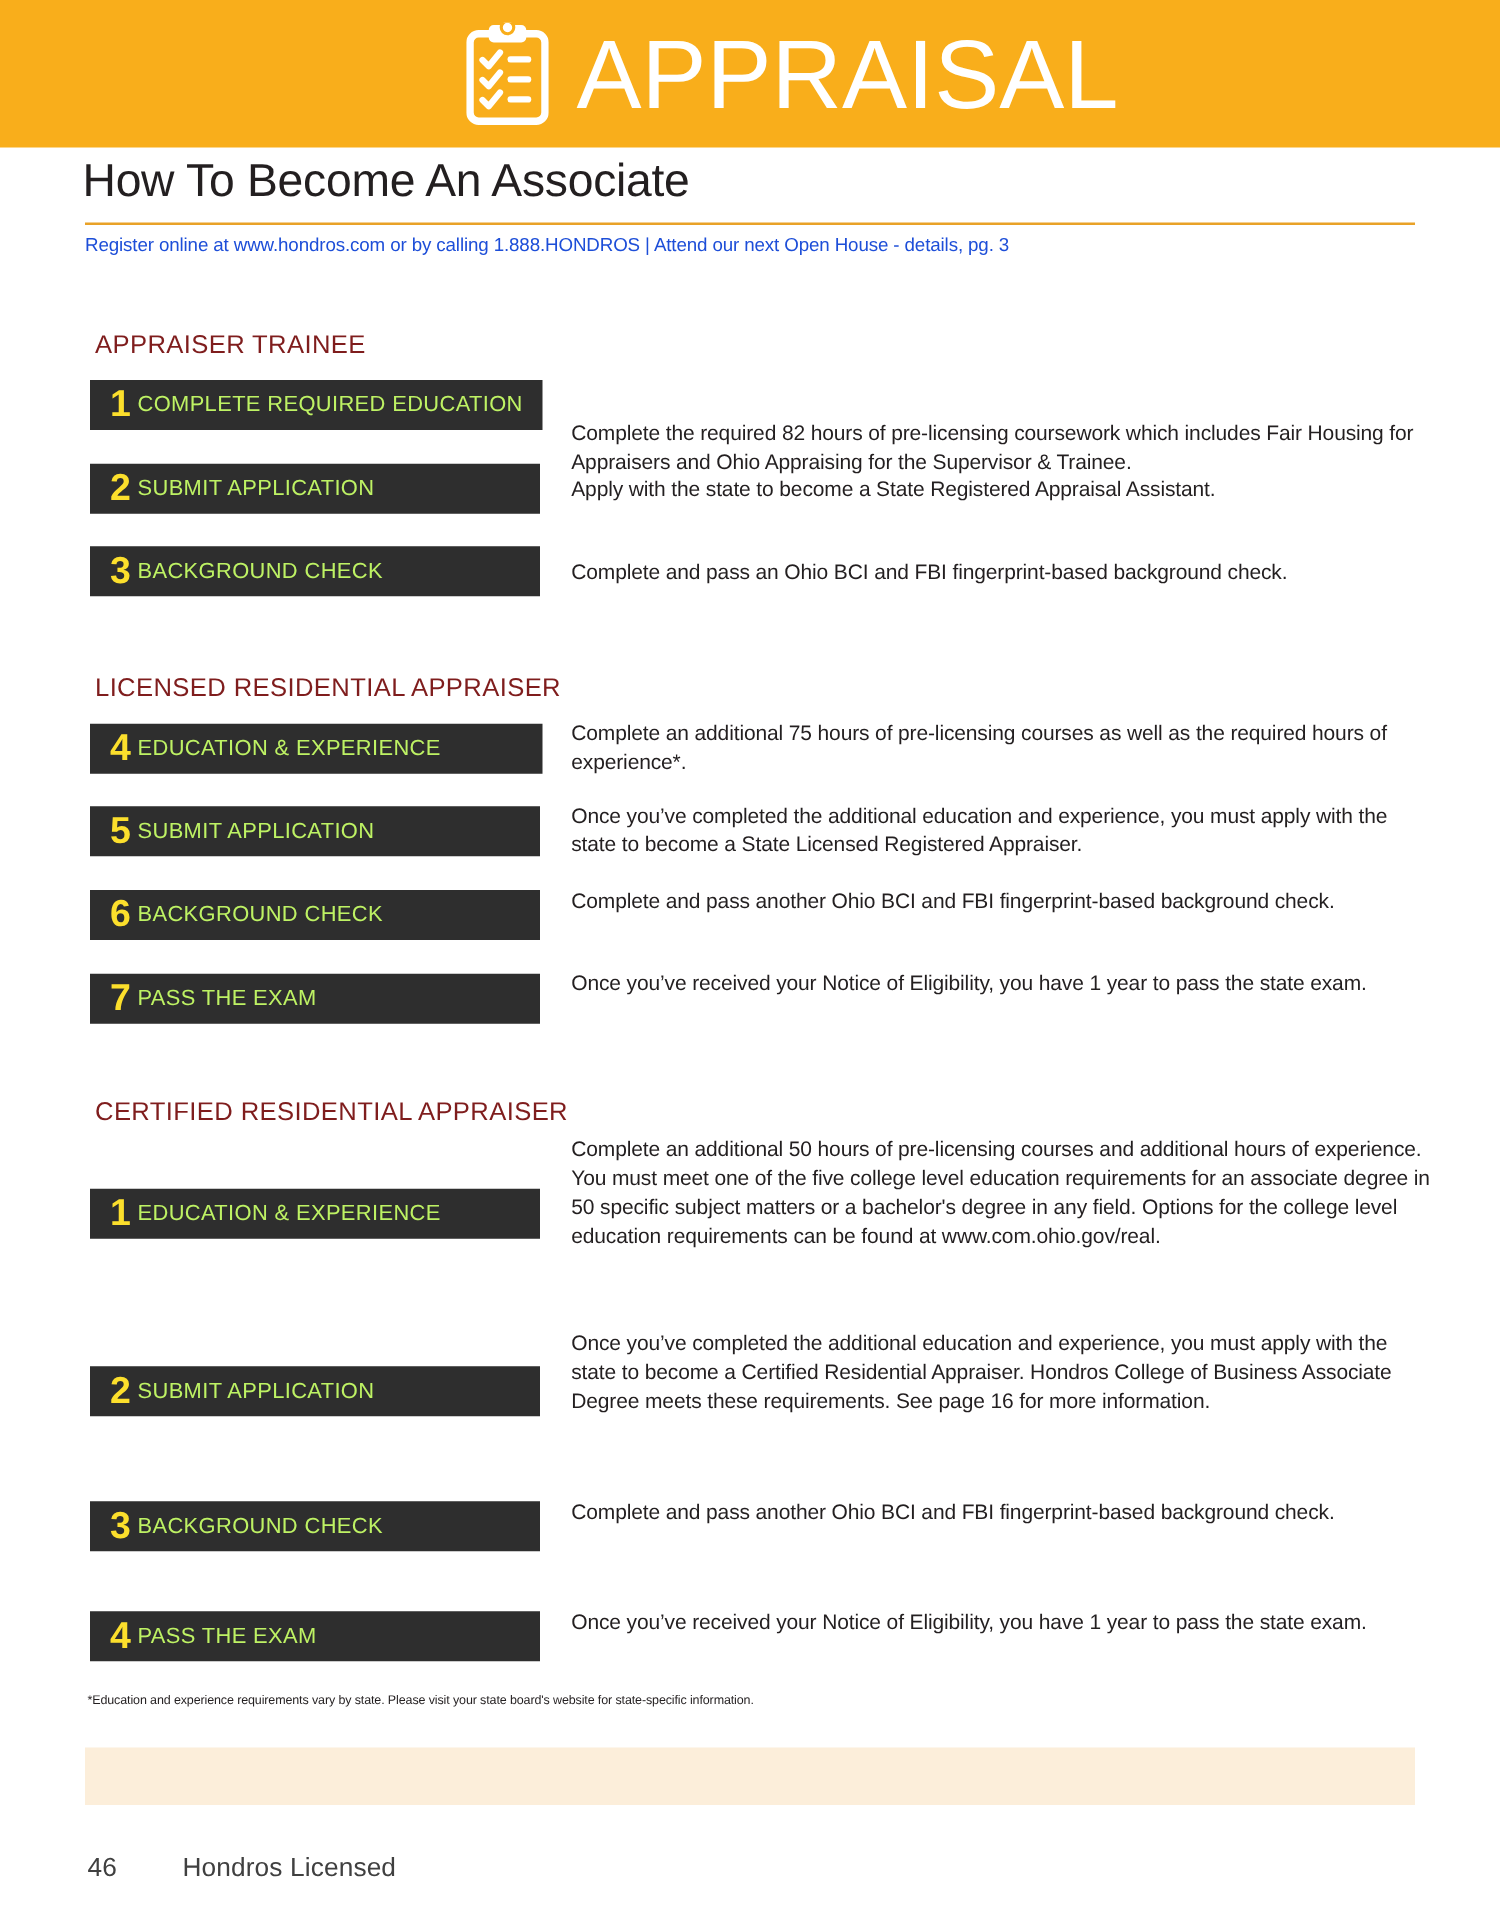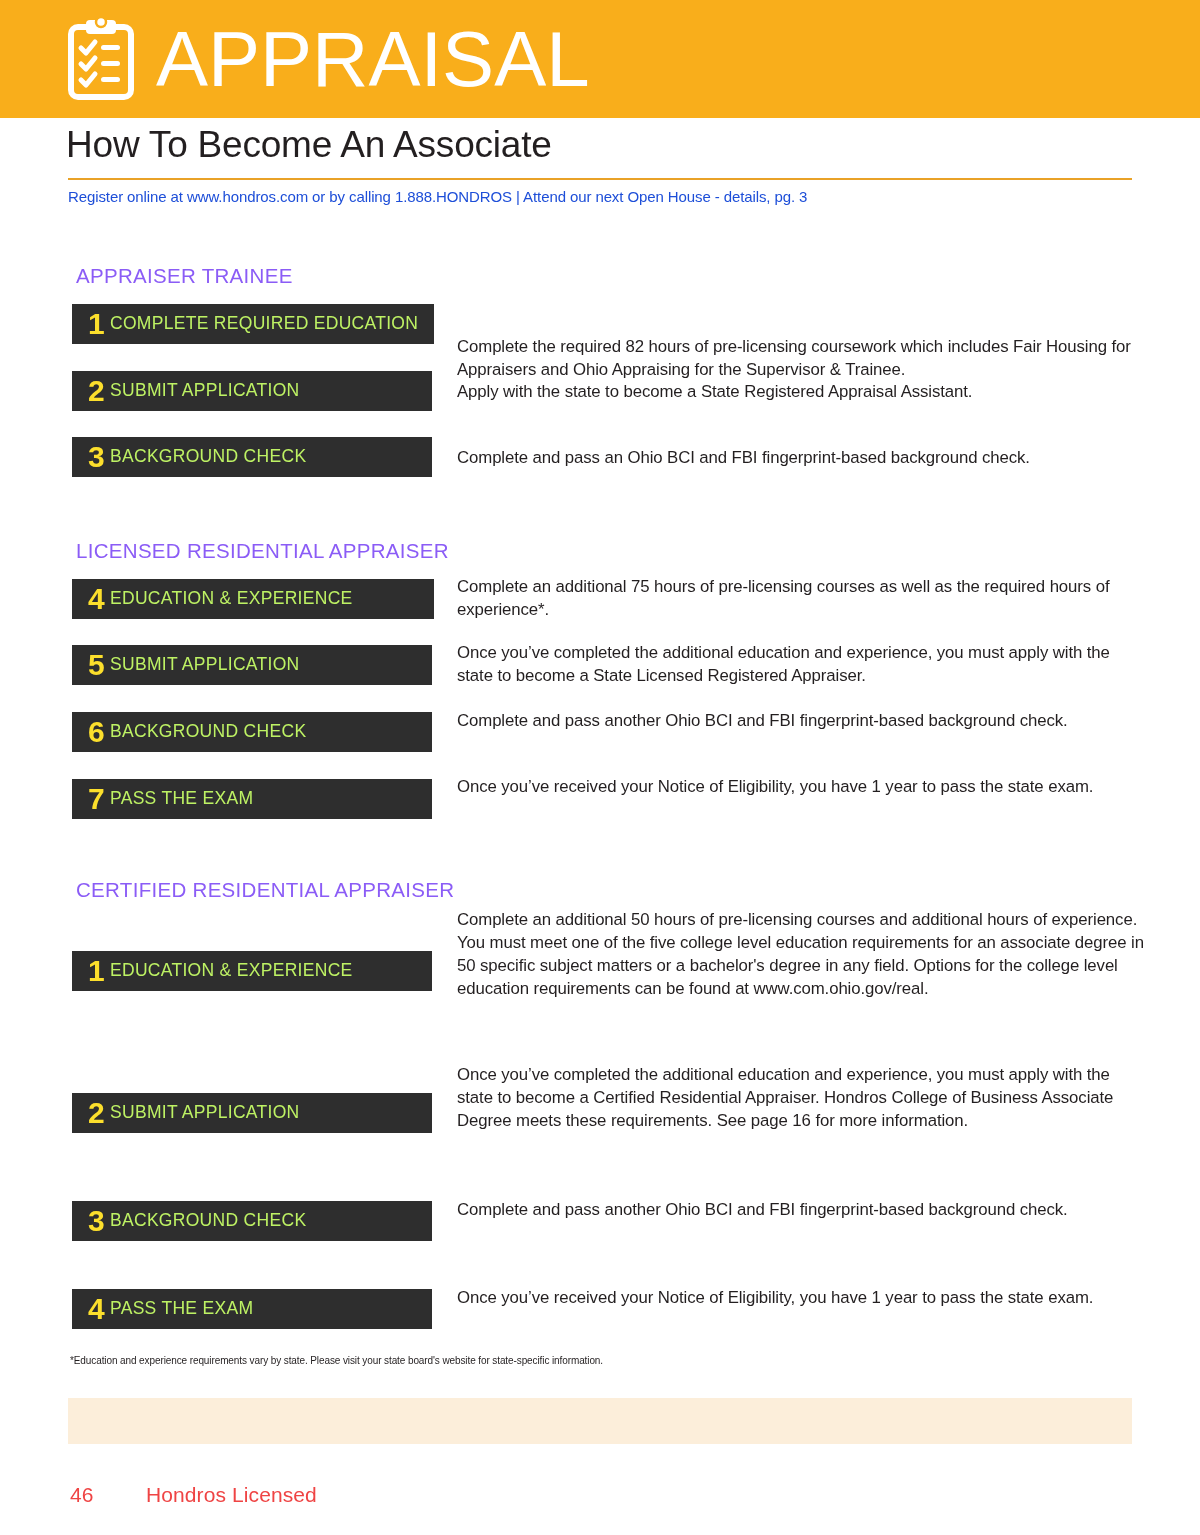--- a/index.html
+++ b/index.html
@@ -18,20 +18,21 @@
 
   
   .banner {
     position: absolute;
     left: 0; top: 0;
     width: 1200px;
     height: 118px;
     background: #f9ae1b;
     display: flex;
     align-items: center;
+    justify-content: center;
   }
   .banner-icon {
     margin-left: 68px;
     width: 66px;
     height: 82px;
     flex: none;
     display: block;
   }
   .banner-title {
     margin-left: 22px;
@@ -72,21 +73,21 @@
     letter-spacing: -0.1px;
     white-space: nowrap;
   }
 
   
   .section-head {
     position: absolute;
     left: 76px;
     font-size: 20.5px;
     font-weight: 400;
-    color: #8b5cf6;
+    color: #7f1d1d;
     letter-spacing: 0.3px;
     white-space: nowrap;
     text-align: center;
   }
 
   .step-bar {
     position: absolute;
     background: #2e2e2e;
     display: flex;
     align-items: center;
@@ -140,21 +141,21 @@
     height: 46px;
     background: #fceeda;
   }
   .footer {
     position: absolute;
     left: 70px;
     top: 1483px;
     display: flex;
     align-items: baseline;
     font-size: 21px;
-    color: #ef4444;
+    color: #404040;
     letter-spacing: 0.1px;
   }
   .footer-page { width: 76px; flex: none; }
 </style>
 </head>
 <body>
 
 <div class="banner">
   <svg class="banner-icon" viewBox="0 0 66 82" aria-hidden="true">
     <rect x="3" y="9" width="60" height="70" rx="7" ry="7" fill="none" stroke="#ffffff" stroke-width="6"></rect>

